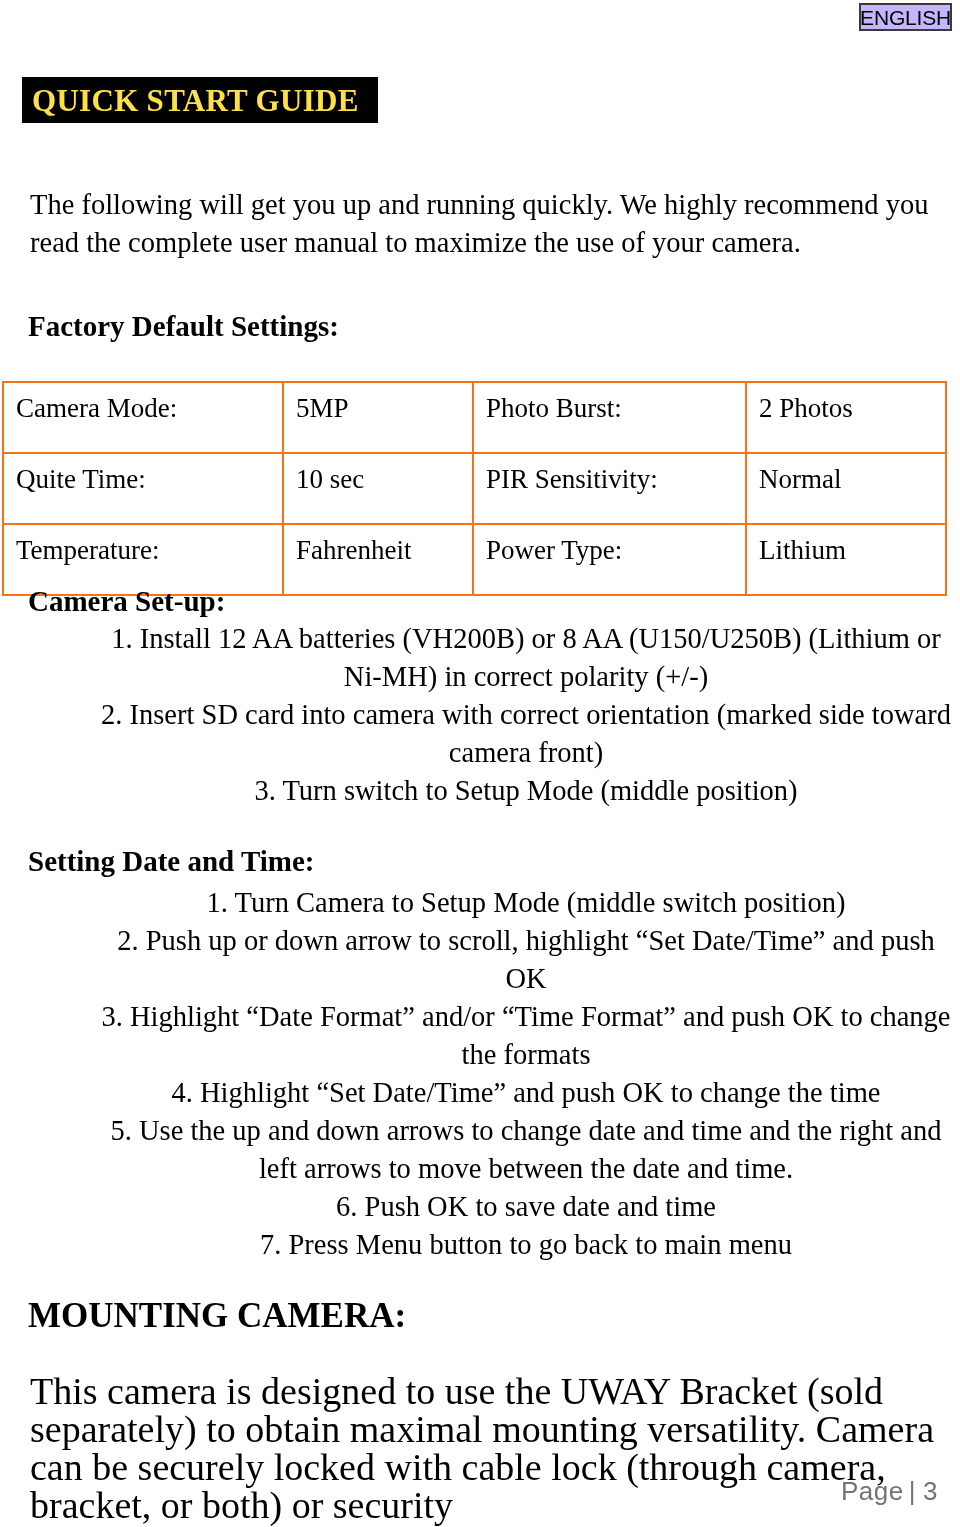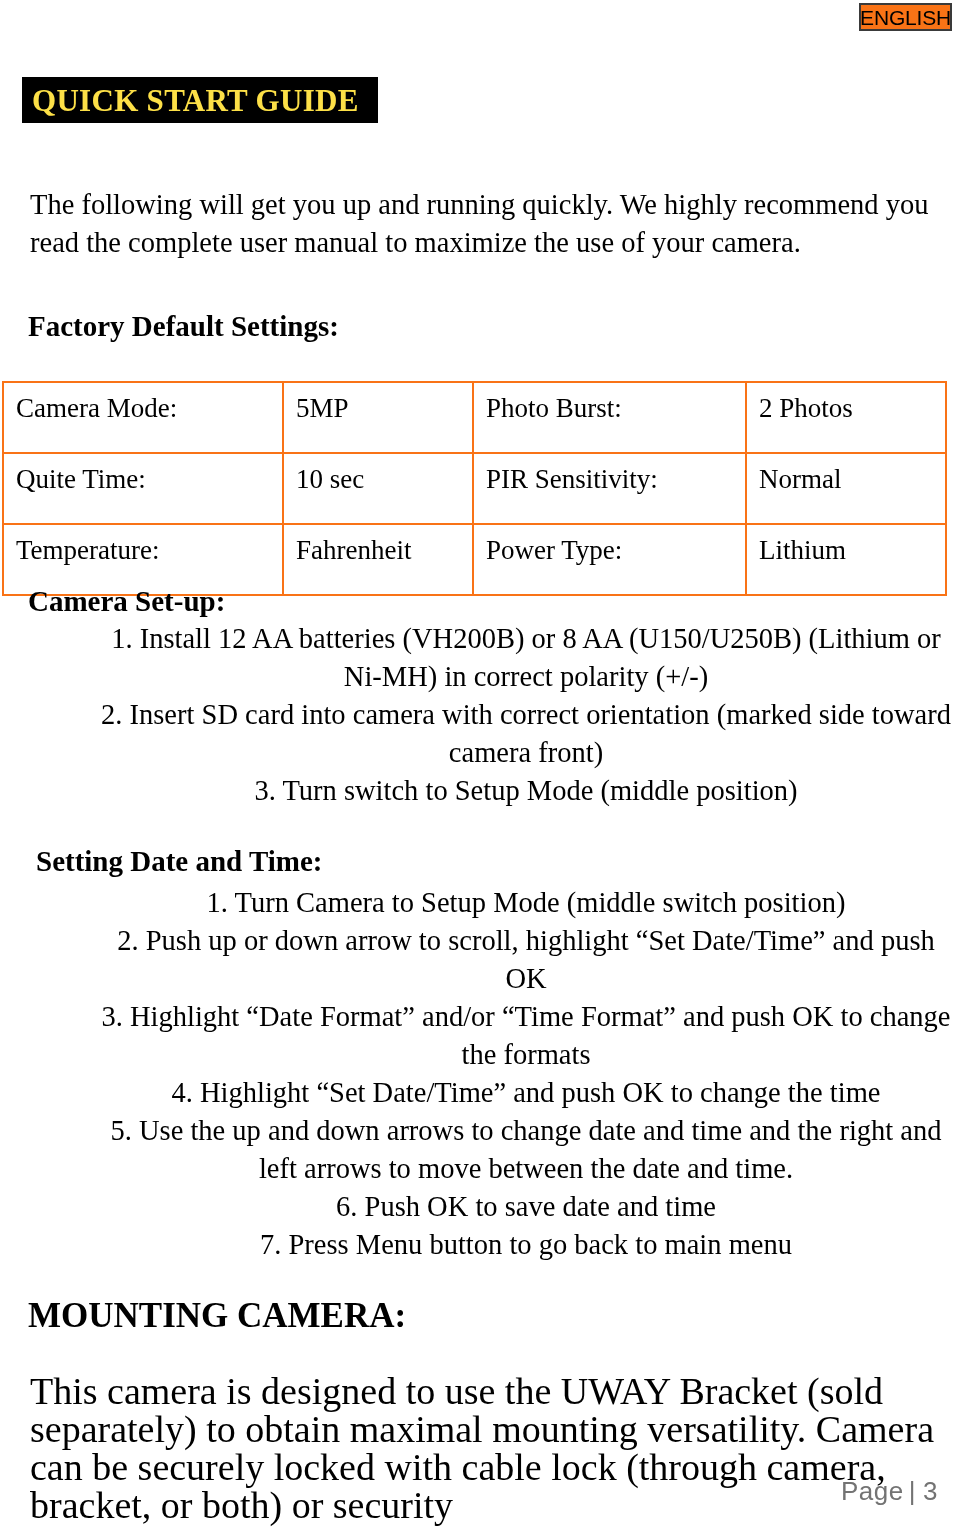--- a/index.html
+++ b/index.html
@@ -17,21 +17,21 @@
   }
 
   
   .lang-badge {
     position: absolute;
     top: 3px;
     left: 859px;
     width: 93px;
     height: 28px;
     box-sizing: border-box;
-    background: #f97316;
+    background: #c4b5fd;
     border: 2px solid #3a3a3a;
     font-family: "Liberation Sans", "DejaVu Sans", sans-serif;
     font-size: 21px;
     font-weight: 400;
     letter-spacing: -0.2px;
     display: flex;
     align-items: center;
     justify-content: center;
     line-height: 1;
   }
@@ -119,21 +119,21 @@
   }
   .list-setup {
     position: absolute;
     top: 620px;
     left: 100px;
     width: 852px;
   }
   .sec-datetime {
     position: absolute;
     top: 845px;
-    left: 36px;
+    left: 28px;
     font-family: Liberation Serif, serif;
   }
   .list-datetime {
     position: absolute;
     top: 884px;
     left: 100px;
     width: 852px;
   }
 
   .numlist {

